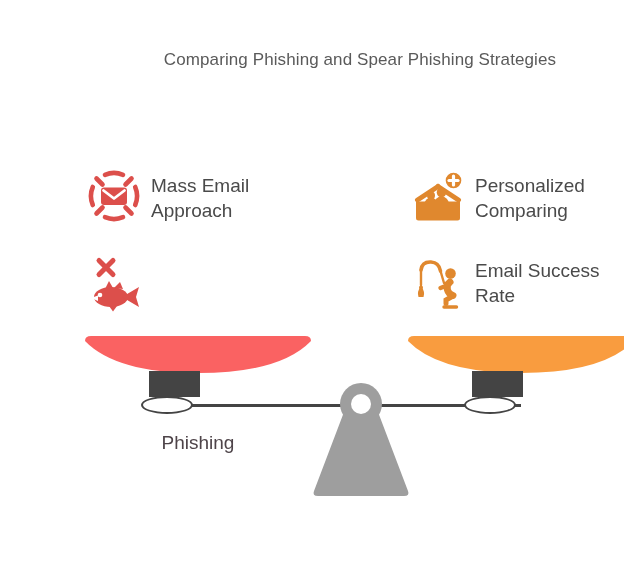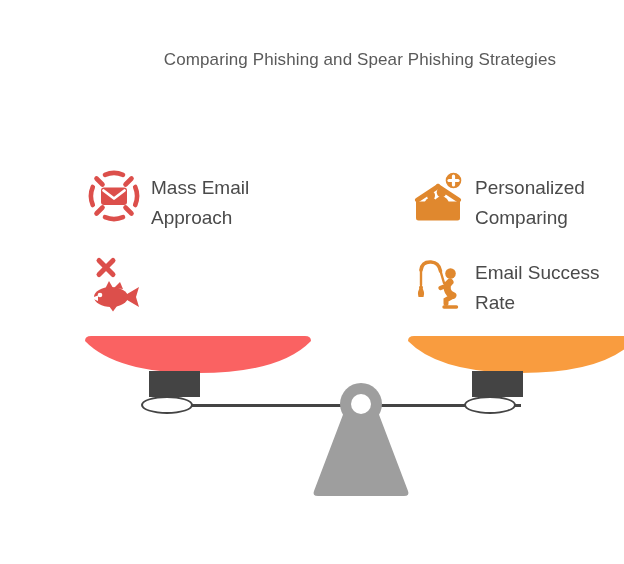--- a/index.html
+++ b/index.html
@@ -10,21 +10,21 @@
   .abs{position:absolute;padding-left:48px;}
   
   .title{
     left:0;top:50px;width:624px;text-align:center;
     font-size:17px;letter-spacing:.1px;color:var(--c-title,#5a5a5a);
   }
   
   .icon-box{width:56px;height:56px;}
   .icon-box svg{width:100%;height:100%;display:block;}
   .feature-label{
-    width:158px;font-size:19px;line-height:30px;color:var(--c-text,#4a4a4a);
+    width:158px;font-size:19px;line-height:25px;color:var(--c-text,#4a4a4a);
   }
   .f0-icon{left:38px;top:168px;}   .f0-label{left:103px;top:173px;}
   .f1-icon{left:362px;top:168px;}  .f1-label{left:427px;top:173px;}
   .f2-icon{left:38px;top:256px;}   .f2-label{left:103px;top:258px;}
   .f3-icon{left:362px;top:256px;}  .f3-label{left:427px;top:258px;}
   
   .pan{width:226px;height:37px;}
   .pan svg{width:100%;height:100%;display:block;}
   .pan-left{left:37px;top:336px;}
   .pan-right{left:360px;top:336px;}
@@ -153,14 +153,15 @@
   <div class="abs pivot pivot-right"></div>
 
   <div class="abs fulcrum">
     <svg viewBox="0 0 108 115">
       <circle class="fill-gray" cx="54" cy="21" r="21"></circle>
       <path class="fill-gray" d="M37,29 L71,29 L101,108 Q103,113 97,113 L11,113 Q5,113 7,108 Z"></path>
       <circle cx="54" cy="21" r="10" fill="#fff"></circle>
     </svg>
   </div>
 
+  <div class="abs pan-label pan-label-left">Phishing</div>
 
 </div>
 
 </body></html>

